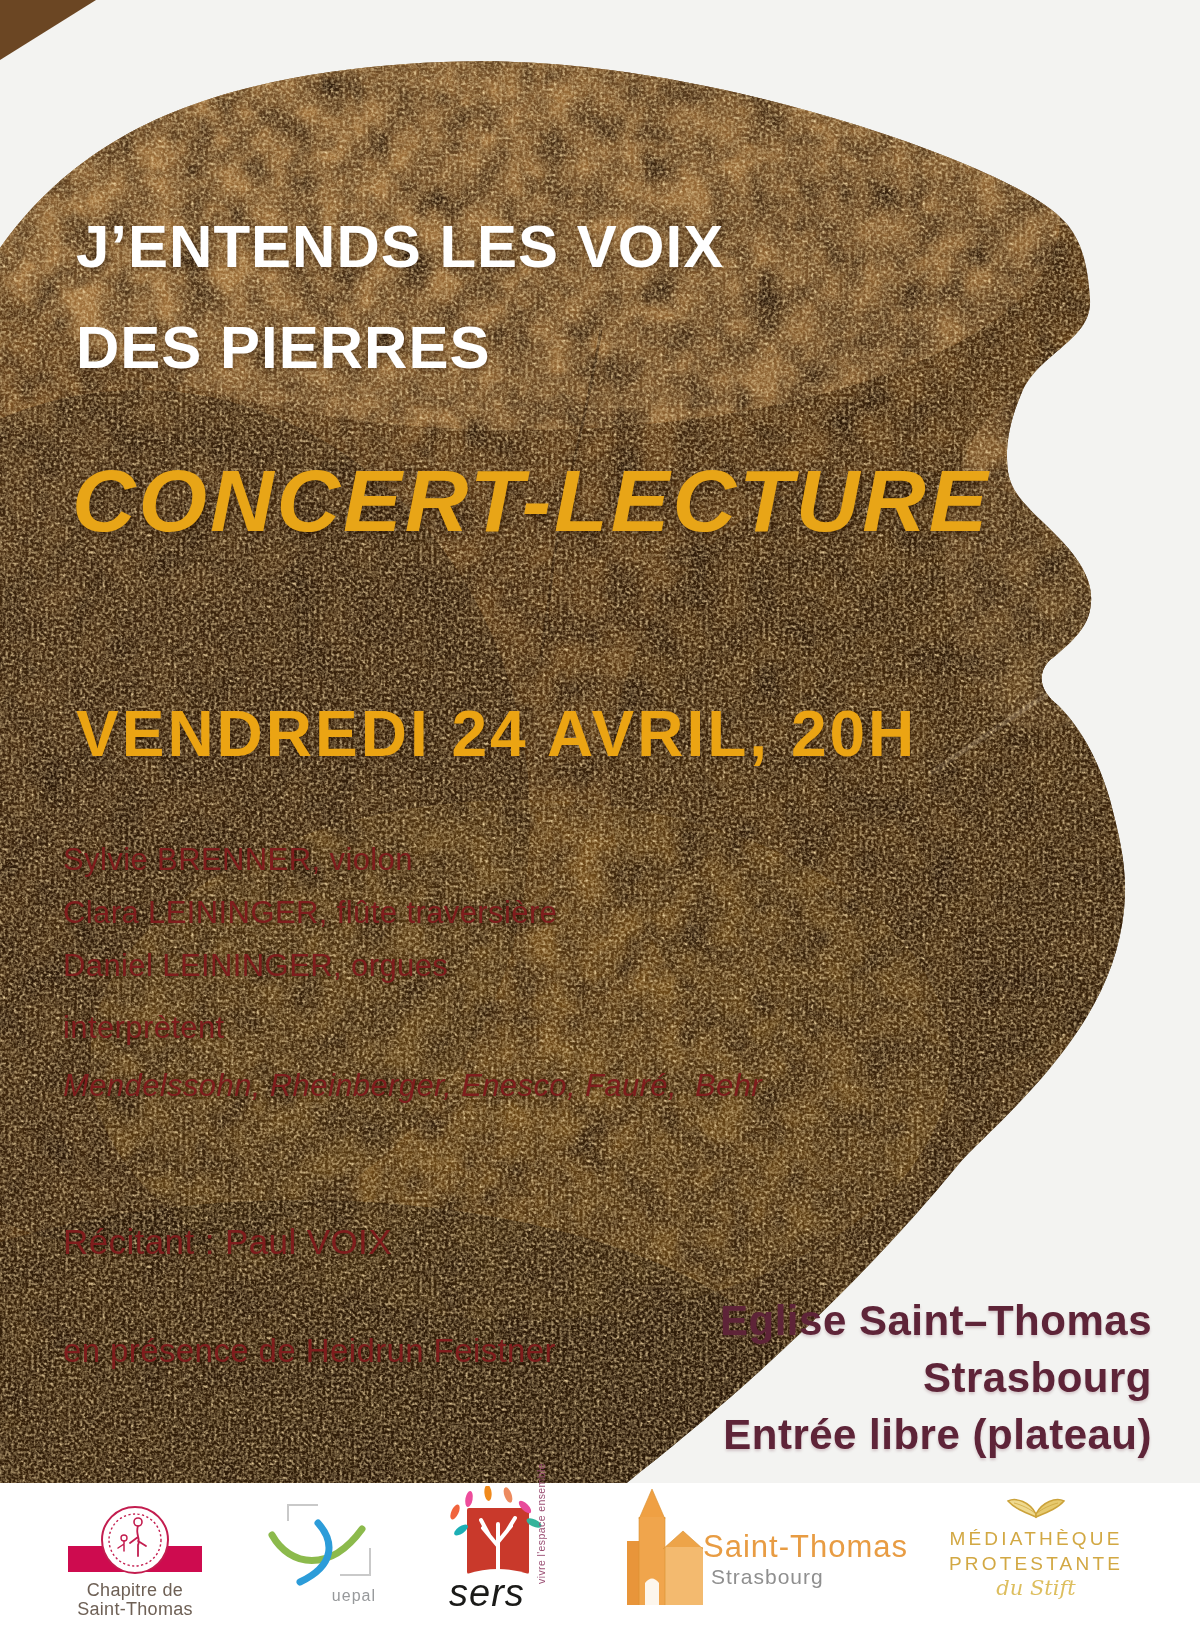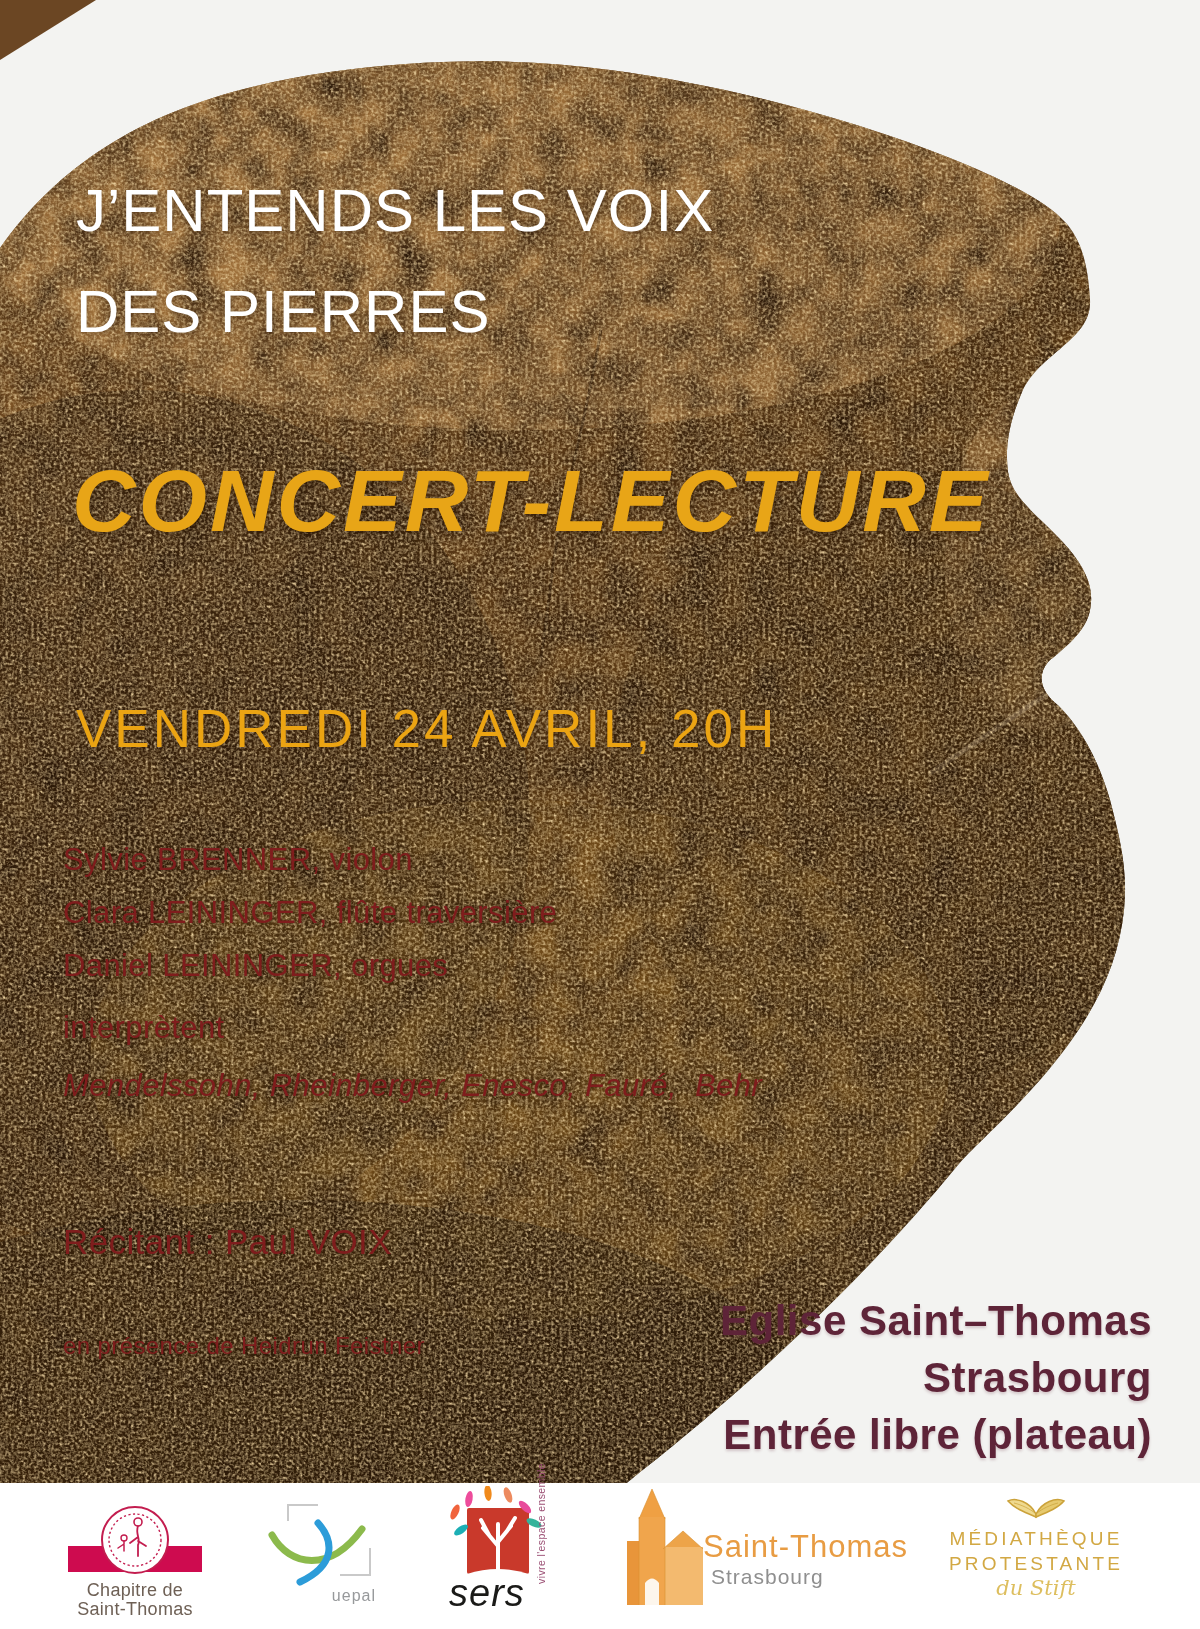--- a/index.html
+++ b/index.html
@@ -6,44 +6,44 @@
   .poster{
     position:relative;width:1200px;height:1629px;overflow:hidden;
     background:#F3F3F1;font-family:"Liberation Sans",sans-serif;
     -webkit-font-smoothing:antialiased;
   }
   .poster *{position:absolute;}
   svg{display:block;}
   .stone-svg{left:0;top:0;}
 
   .title-line{
-    left:76px;color:#FFFFFF;font-size:60px;font-weight:400;letter-spacing:1px;
-    text-shadow:1px 2px 5px rgba(40,20,5,.35);white-space:nowrap;line-height:1;
+    left:76px;color:#FFFFFF;font-size:60px;font-weight:700;letter-spacing:1px;
+    text-shadow:1px 2px 5px rgba(40,20,5,.35);white-space:nowrap;line-height:1;margin-top:36px;
   }
   .title-line.l1{top:181px;}
   .title-line.l2{top:282px;}
 
   .event-type{
     left:72px;top:457px;color:#E8A517;font-size:88px;font-style:italic;font-weight:700;
     letter-spacing:3px;line-height:1;white-space:nowrap;
     text-shadow:2px 3px 7px rgba(40,20,0,.45);
   }
   .event-datetime{
-    left:76px;top:702px;color:#EBA413;font-size:53px;font-weight:400;letter-spacing:3px;
+    left:76px;top:702px;color:#EBA413;font-size:64px;font-weight:700;letter-spacing:3px;
     line-height:1;white-space:nowrap;text-shadow:1px 2px 5px rgba(40,20,0,.4);
   }
   .body-line{
     left:63px;color:#7f1d1d;font-size:31px;font-weight:400;letter-spacing:.4px;
     line-height:1;white-space:pre;text-shadow:1px 1px 3px rgba(40,22,6,.45);
   }
   .p0{top:844px;}.p1{top:897px;}.p2{top:950px;}
   .interp{top:1012px;}
   .comp{top:1070px;font-style:italic;}
   .reciter{top:1224px;font-size:35px;}
-  .presence{top:1334px;font-size:24px;}
+  .presence{top:1334px;font-size:33px;}
 
   .venue{
     right:48px;top:1292px;text-align:right;color:#5E2438;font-size:42px;font-weight:700;
     line-height:57px;letter-spacing:.5px;white-space:nowrap;
     text-shadow:0 2px 3px rgba(94,36,56,.22);
   }
   .venue div{position:static;}
 
   .footerbar{left:0;top:1483px;width:1200px;height:146px;background:#FFFFFF;}
   .logo{overflow:visible;}

